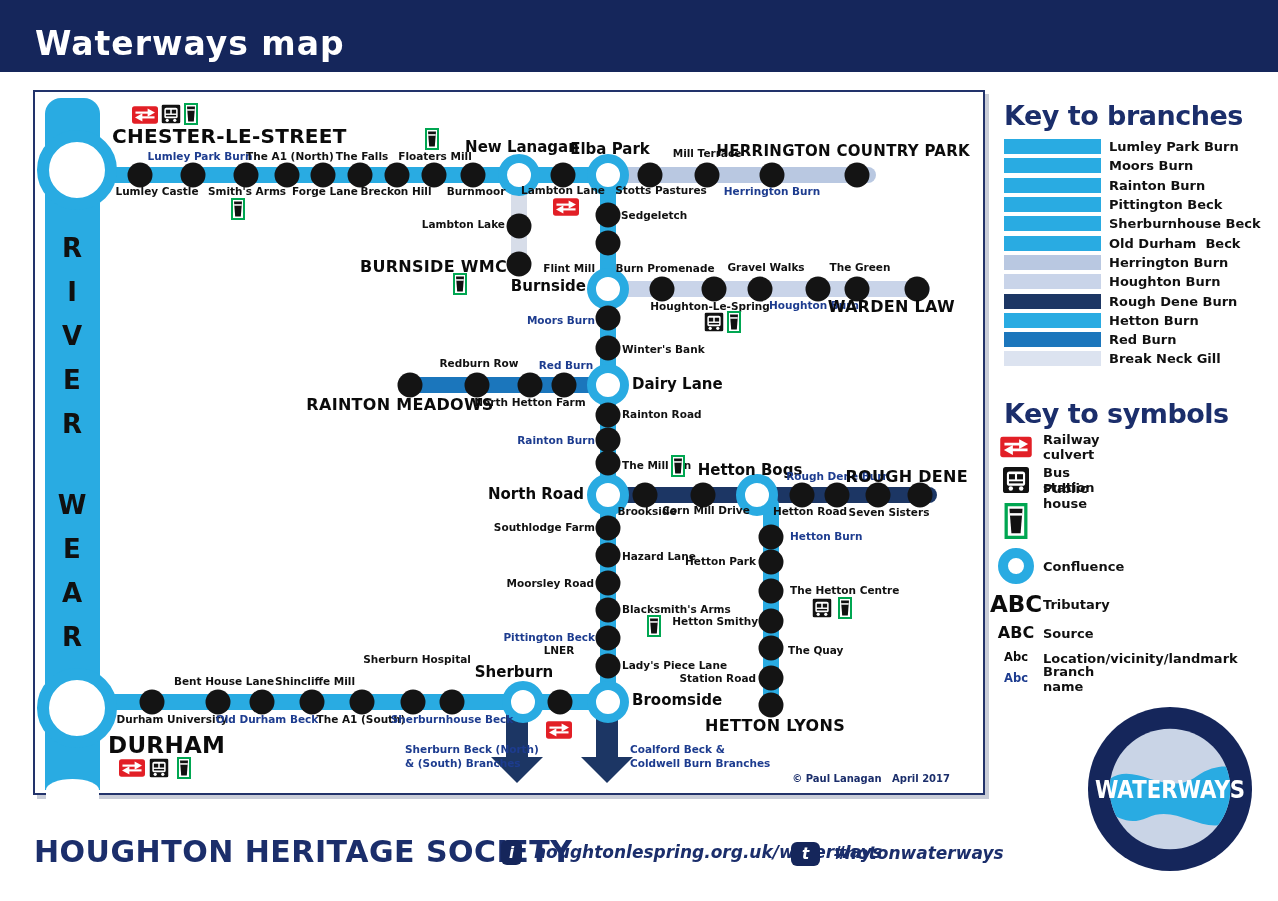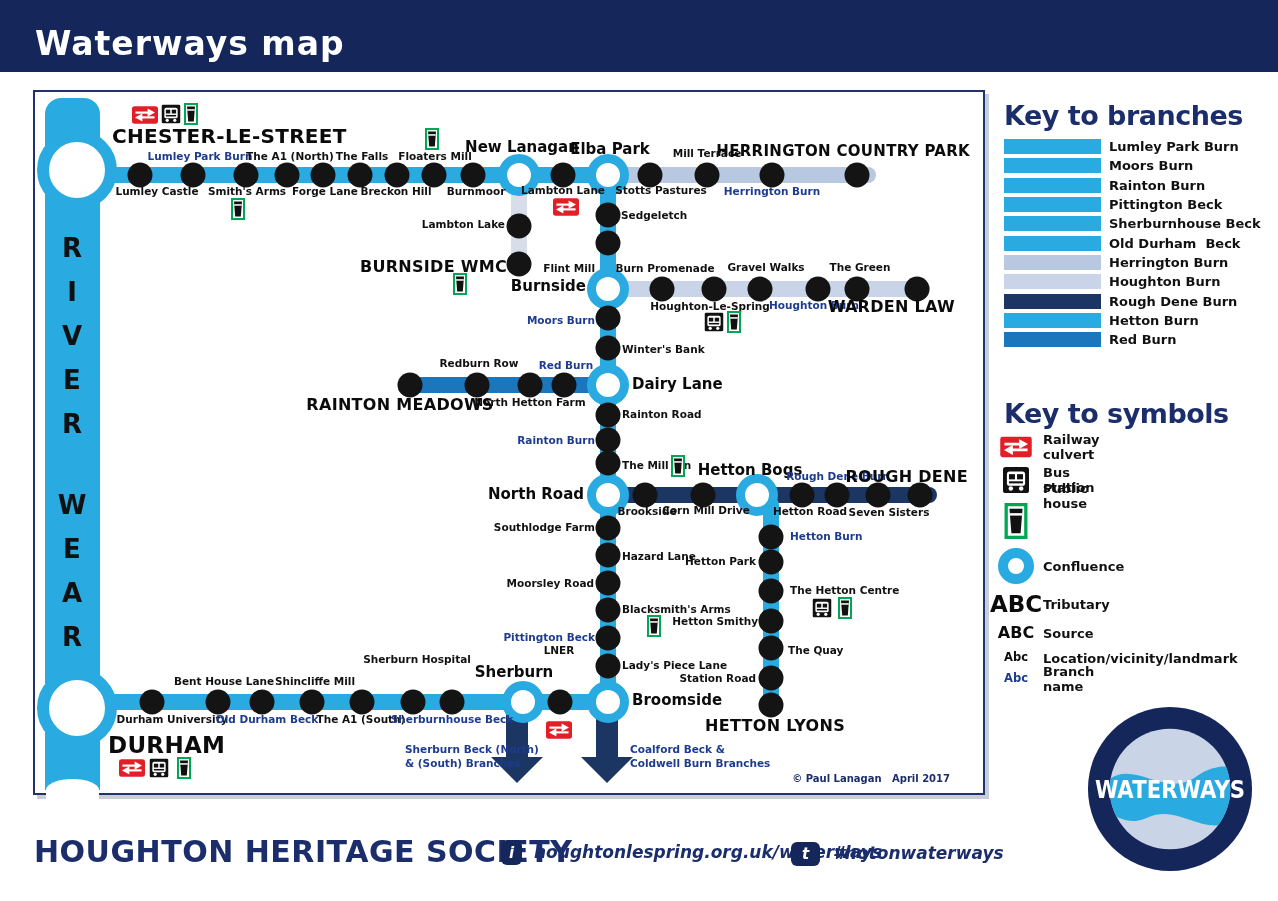--- a/index.html
+++ b/index.html
@@ -379,20 +379,24 @@
       <div class="kb-label">Rough Dene Burn</div>
     </div>
     <div class="kb-row">
       <div class="kb-swatch" style="background: rgb(41, 171, 226);"></div>
       <div class="kb-label">Hetton Burn</div>
     </div>
     <div class="kb-row">
       <div class="kb-swatch" style="background: rgb(27, 118, 188);"></div>
       <div class="kb-label">Red Burn</div>
     </div>
+    <div class="kb-row">
+      <div class="kb-swatch" style="background: rgb(220, 227, 240);"></div>
+      <div class="kb-label">Break Neck Gill</div>
+    </div>
   </div>
 
 <div class="key-h" style="left:1004px;top:398px;">Key to symbols</div>
 <div id="key-symbols">
     <div class="ks-icon" style="left: 1016px; top: 447px;"><svg width="42" height="21" viewBox="0 0 30 20">
         <rect width="30" height="20" rx="3" fill="#E21F26"></rect>
         <path d="M4 6 H19 V8.5 H4 Z" fill="#fff"></path>
         <path d="M18 2.5 L26.5 7.2 L18 12 Z" fill="#fff"></path>
         <path d="M11 11.5 H26 V14 H11 Z" fill="#fff"></path>
         <path d="M12 8 L3.5 12.8 L12 17.5 Z" fill="#fff"></path>

